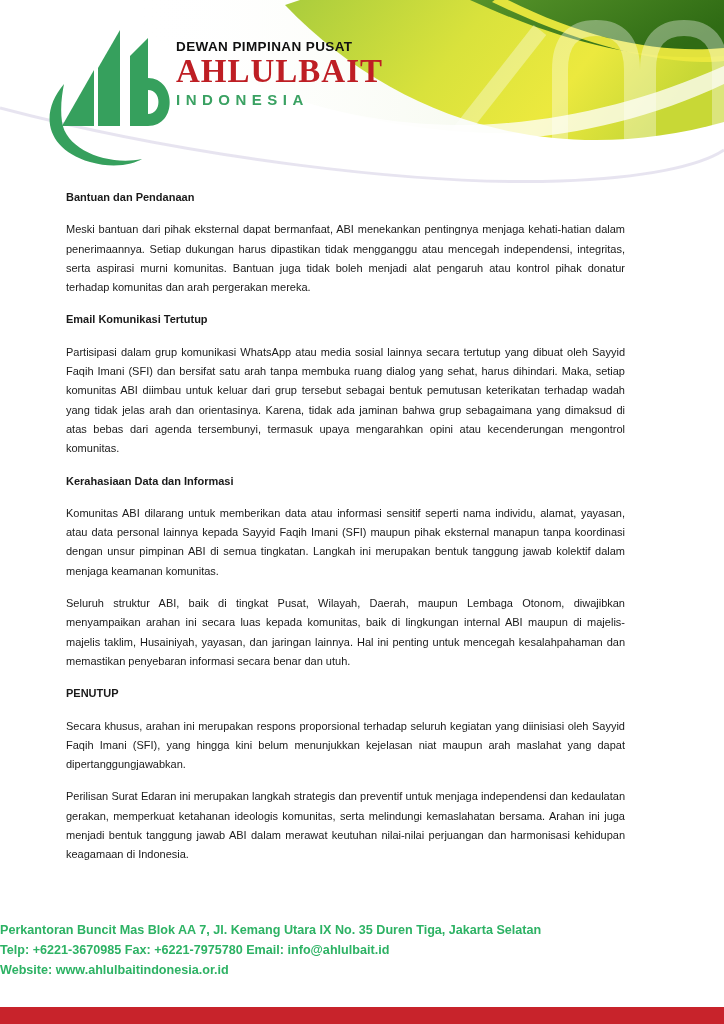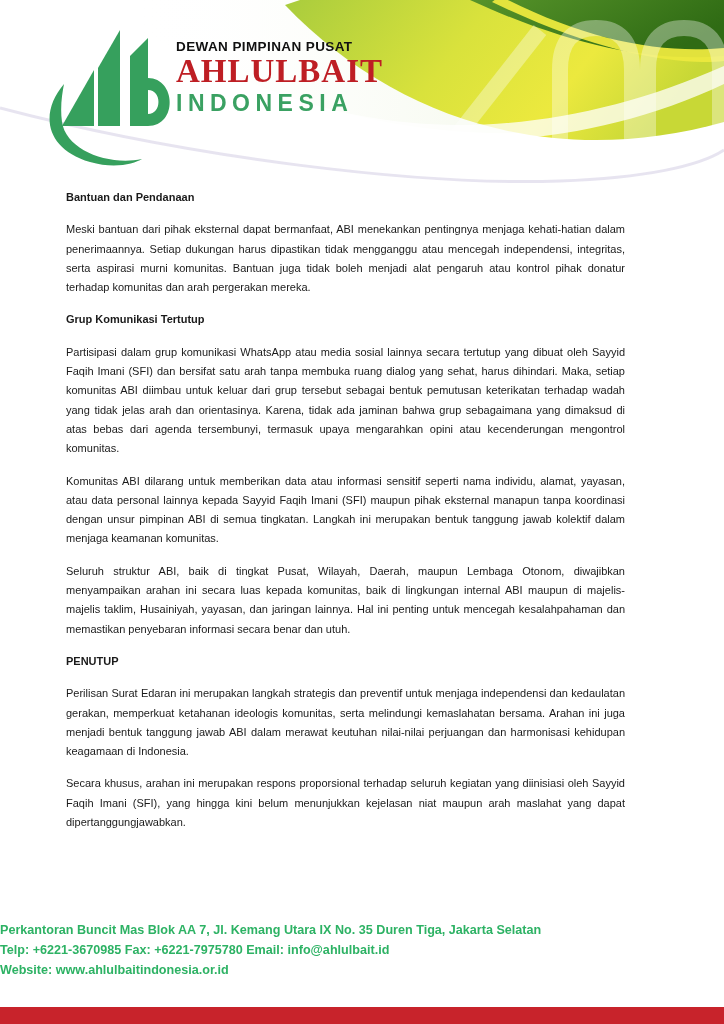--- a/index.html
+++ b/index.html
@@ -29,21 +29,21 @@
   .org-line1 {
     font-size: 13.5px; font-weight: bold; color: #111111;
     letter-spacing: 0.4px;
   }
   .org-line2 {
     font-family: "Liberation Serif", "DejaVu Serif", serif;
     font-size: 33px; font-weight: bold; color: #be1e24;
     letter-spacing: 1px; margin-top: 1px;
   }
   .org-line3 {
-    font-size: 23px; font-weight: 600; color: #3aa162;
+    font-size: 15px; font-weight: 600; color: #3aa162;
     letter-spacing: 5.5px; margin-top: 4px;
   }
 
   
   .doc-body {
     position: relative;
     padding: 8px 99px 0 66px;
     color: #1a1a1a;
     font-size: 11px;
     line-height: 19.3px;
@@ -132,30 +132,31 @@
       <div class="org-line2">AHLULBAIT</div>
       <div class="org-line3">INDONESIA</div>
     </div>
   </div>
 
   <div class="doc-body">
 
     <div class="doc-heading">Bantuan dan Pendanaan</div>
     <p class="doc-para">Meski bantuan dari pihak eksternal dapat bermanfaat, ABI menekankan pentingnya menjaga kehati-hatian dalam penerimaannya. Setiap dukungan harus dipastikan tidak mengganggu atau mencegah independensi, integritas, serta aspirasi murni komunitas. Bantuan juga tidak boleh menjadi alat pengaruh atau kontrol pihak donatur terhadap komunitas dan arah pergerakan mereka.</p>
 
-    <div class="doc-heading">Grup Komunikasi Tertutup</div>
+    <div class="doc-heading">Email Komunikasi Tertutup</div>
     <p class="doc-para">Partisipasi dalam grup komunikasi WhatsApp atau media sosial lainnya secara tertutup yang dibuat oleh Sayyid Faqih Imani (SFI) dan bersifat satu arah tanpa membuka ruang dialog yang sehat, harus dihindari. Maka, setiap komunitas ABI diimbau untuk keluar dari grup tersebut sebagai bentuk pemutusan keterikatan terhadap wadah yang tidak jelas arah dan orientasinya. Karena, tidak ada jaminan bahwa grup sebagaimana yang dimaksud di atas bebas dari agenda tersembunyi, termasuk upaya mengarahkan opini atau kecenderungan mengontrol komunitas.</p>
 
+    <div class="doc-heading">Kerahasiaan Data dan Informasi</div>
     <p class="doc-para">Komunitas ABI dilarang untuk memberikan data atau informasi sensitif seperti nama individu, alamat, yayasan, atau data personal lainnya kepada Sayyid Faqih Imani (SFI) maupun pihak eksternal manapun tanpa koordinasi dengan unsur pimpinan ABI di semua tingkatan. Langkah ini merupakan bentuk tanggung jawab kolektif dalam menjaga keamanan komunitas.</p>
 
     <p class="doc-para">Seluruh struktur ABI, baik di tingkat Pusat, Wilayah, Daerah, maupun Lembaga Otonom, diwajibkan menyampaikan arahan ini secara luas kepada komunitas, baik di lingkungan internal ABI maupun di majelis-majelis taklim, Husainiyah, yayasan, dan jaringan lainnya. Hal ini penting untuk mencegah kesalahpahaman dan memastikan penyebaran informasi secara benar dan utuh.</p>
 
     <div class="doc-heading">PENUTUP</div>
+    <p class="doc-para">Secara khusus, arahan ini merupakan respons proporsional terhadap seluruh kegiatan yang diinisiasi oleh Sayyid Faqih Imani (SFI), yang hingga kini belum menunjukkan kejelasan niat maupun arah maslahat yang dapat dipertanggungjawabkan.</p>
     <p class="doc-para">Perilisan Surat Edaran ini merupakan langkah strategis dan preventif untuk menjaga independensi dan kedaulatan gerakan, memperkuat ketahanan ideologis komunitas, serta melindungi kemaslahatan bersama. Arahan ini juga menjadi bentuk tanggung jawab ABI dalam merawat keutuhan nilai-nilai perjuangan dan harmonisasi kehidupan keagamaan di Indonesia.</p>
-    <p class="doc-para">Secara khusus, arahan ini merupakan respons proporsional terhadap seluruh kegiatan yang diinisiasi oleh Sayyid Faqih Imani (SFI), yang hingga kini belum menunjukkan kejelasan niat maupun arah maslahat yang dapat dipertanggungjawabkan.</p>
 
   </div>
 
   <div class="footer">
     <div>Perkantoran Buncit Mas Blok AA 7, Jl. Kemang Utara IX No. 35 Duren Tiga, Jakarta Selatan</div>
     <div>Telp: +6221-3670985 Fax: +6221-7975780 Email: info@ahlulbait.id</div>
     <div>Website: www.ahlulbaitindonesia.or.id</div>
   </div>
 
   <div class="bottom-bar"></div>

